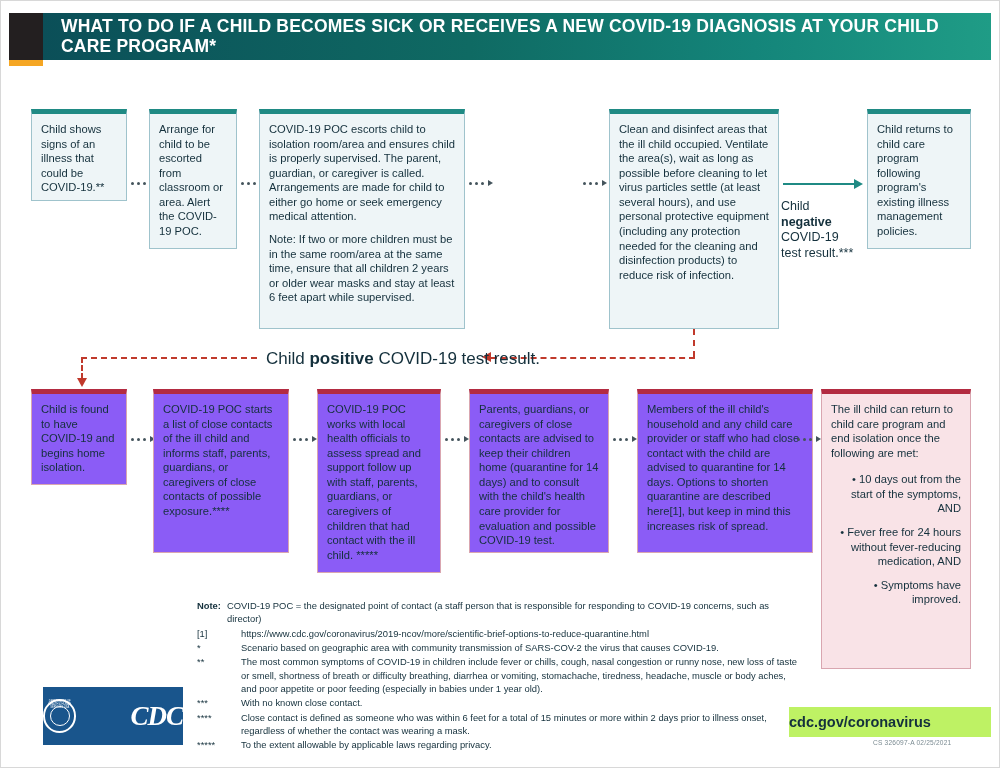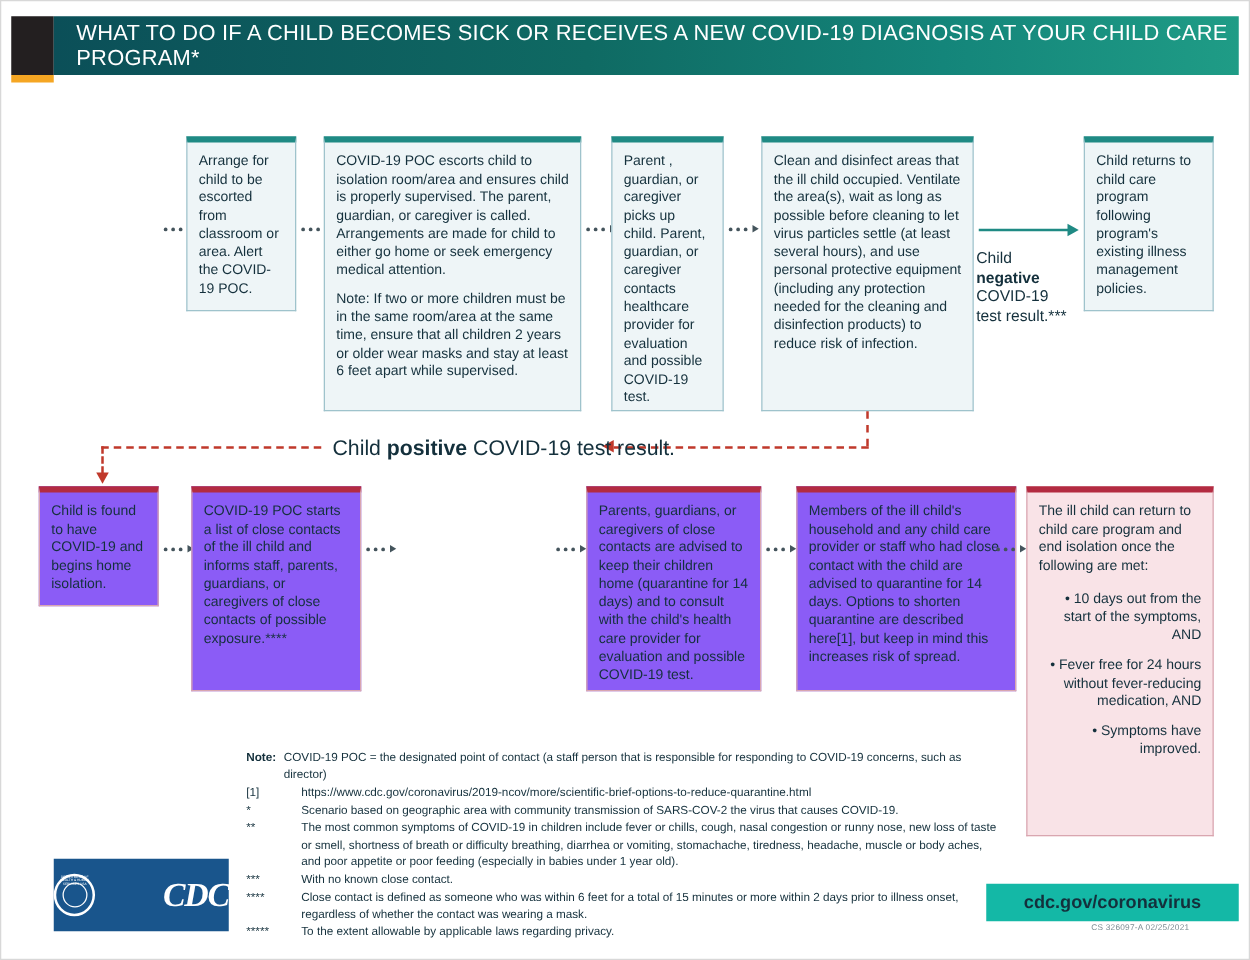--- a/index.html
+++ b/index.html
@@ -30,21 +30,21 @@
     top: 12px;
     width: 948px;
     height: 47px;
     background: linear-gradient(90deg, #0b4f58 0%, #0f6a63 45%, #14857a 75%, #1f9c86 100%);
     display: flex;
     align-items: center;
   }
   .header-title {
     color: #ffffff;
     font-size: 17.5px;
-    font-weight: normal;
+    font-weight: bold;
     letter-spacing: 0.2px;
     padding-left: 18px;
     line-height: 1.1;
     font-family: "Liberation Sans", sans-serif;
   }
   .header-left-black {
     position: absolute;
     left: 8px;
     top: 12px;
     width: 34px;
@@ -245,24 +245,24 @@
     font-family: "Liberation Serif", serif;
   }
 
   
   .footer-bar {
     position: absolute;
     left: 788px;
     top: 706px;
     width: 202px;
     height: 30px;
-    background: #14b8a6;
+    background: #bef264;
     display: flex;
     align-items: center;
-    justify-content: center;
+    justify-content: flex-start;
   }
   .footer-bar span {
     color: #14303c;
     font-size: 14.5px;
     font-weight: bold;
   }
   .doc-code {
     position: absolute;
     left: 872px;
     top: 738px;
@@ -277,20 +277,23 @@
 
 <div class="page">
 
   <div class="header-left-black"></div>
   <div class="header-left-gold"></div>
 
   <div class="header-bar">
     <div class="header-title">WHAT TO DO IF A CHILD BECOMES SICK OR RECEIVES A NEW COVID-19 DIAGNOSIS AT YOUR CHILD CARE PROGRAM*</div>
   </div>
 
+  <div class="box box-teal" style="left:30px; top:108px; width:96px; height:92px;">
+    <p>Child shows signs of an illness that could be COVID-19.**</p>
+  </div>
 
   <div class="dots" style="left:130px; top:179px;">
     <span></span>
       <span></span>
       <span></span>
       <span class="arrowhead"></span>
   </div>
 
   <div class="box box-teal" style="left:148px; top:108px; width:88px; height:140px;">
     <p>Arrange for child to be escorted from classroom or area. Alert the COVID-19 POC.</p>
@@ -308,23 +311,20 @@
     <p>Note: If two or more children must be in the same room/area at the same time, ensure that all children 2 years or older wear masks and stay at least 6 feet apart while supervised.</p>
   </div>
 
   <div class="dots" style="left:468px; top:179px;">
     <span></span>
       <span></span>
       <span></span>
       <span class="arrowhead"></span>
   </div>
 
-  <div class="box box-teal" style="left:488px; top:108px; width:90px; height:220px;">
-    <p>Parent , guardian, or caregiver picks up child. Parent, guardian, or caregiver contacts healthcare provider for evaluation and possible COVID-19 test.</p>
-  </div>
 
   <div class="dots" style="left:582px; top:179px;">
     <span></span>
       <span></span>
       <span></span>
       <span class="arrowhead"></span>
   </div>
 
   <div class="box box-teal" style="left:608px; top:108px; width:170px; height:220px;">
     <p>Clean and disinfect areas that the ill child occupied. Ventilate the area(s), wait as long as possible before cleaning to let virus particles settle (at least several hours), and use personal protective equipment (including any protection needed for the cleaning and disinfection products) to reduce risk of infection.</p>
@@ -367,20 +367,23 @@
     <p>COVID-19 POC starts a list of close contacts of the ill child and informs staff, parents, guardians, or caregivers of close contacts of possible exposure.****</p>
   </div>
 
   <div class="dots" style="left:292px; top:435px;">
     <span></span>
       <span></span>
       <span></span>
       <span class="arrowhead"></span>
   </div>
 
+  <div class="box box-pink" style="left:316px; top:388px; width:124px; height:184px;">
+    <p>COVID-19 POC works with local health officials to assess spread and support follow up with staff, parents, guardians, or caregivers of children that had contact with the ill child. *****</p>
+  </div>
 
   <div class="dots" style="left:444px; top:435px;">
     <span></span>
       <span></span>
       <span></span>
       <span class="arrowhead"></span>
   </div>
 
   <div class="box box-pink" style="left:468px; top:388px; width:140px; height:164px;">
     <p>Parents, guardians,  or caregivers of close contacts are advised to keep their children home (quarantine for 14 days) and to consult with the child's health care provider for evaluation and possible COVID-19 test.</p>

